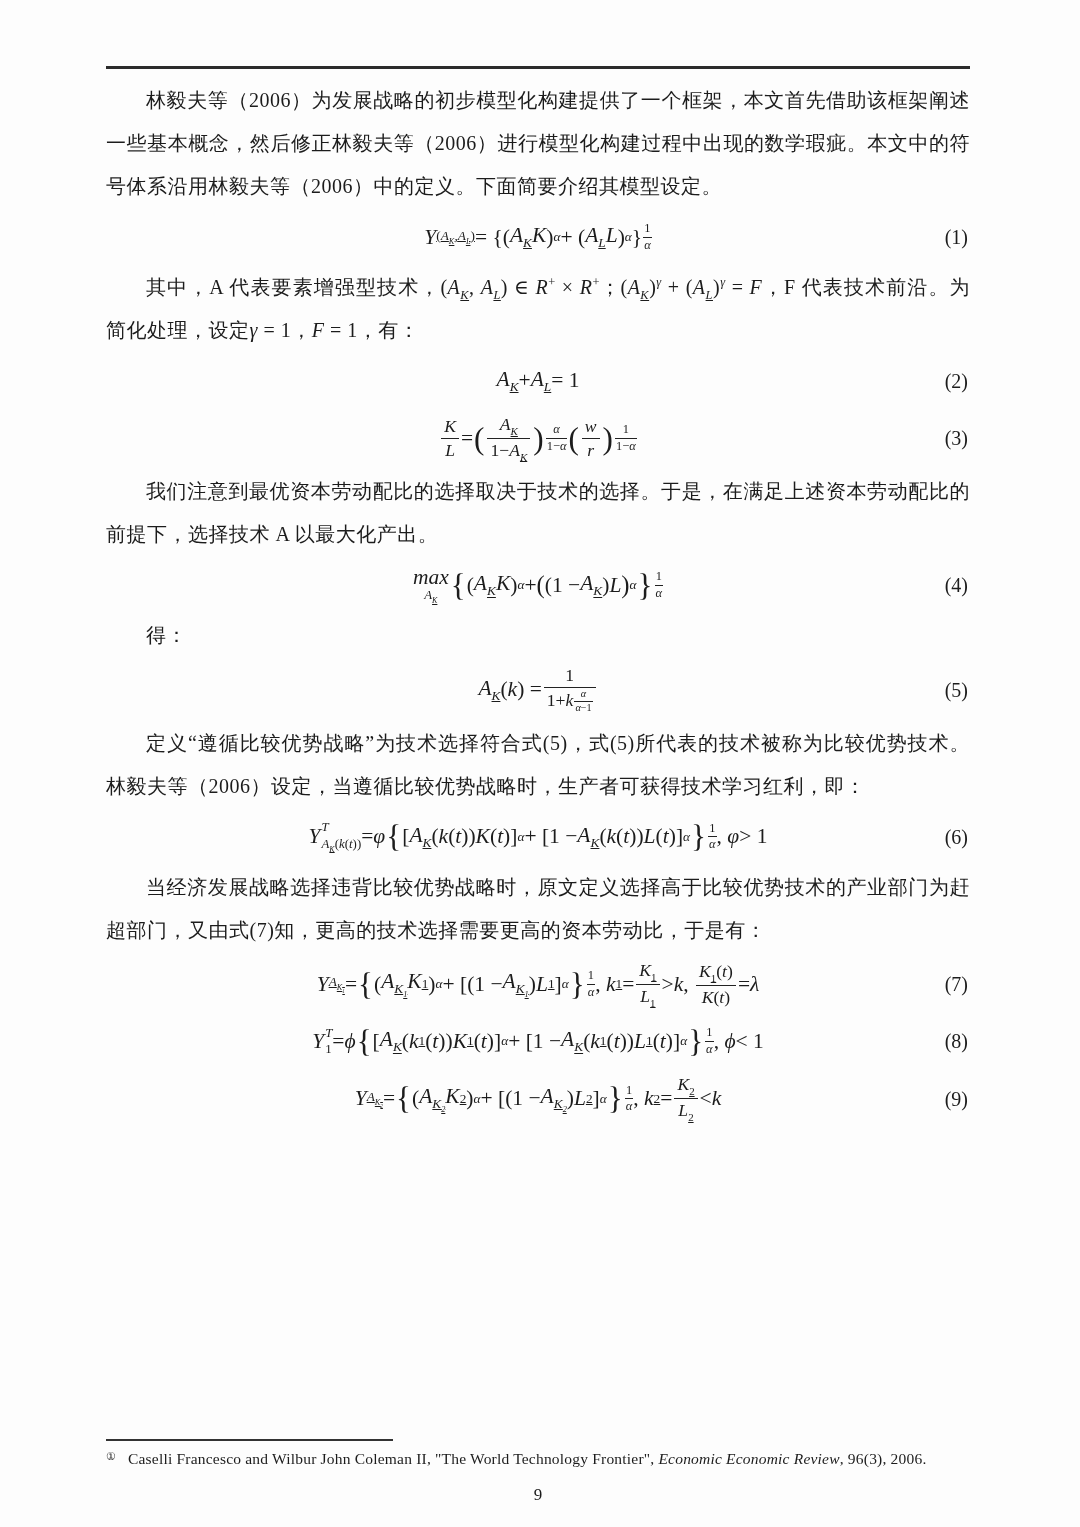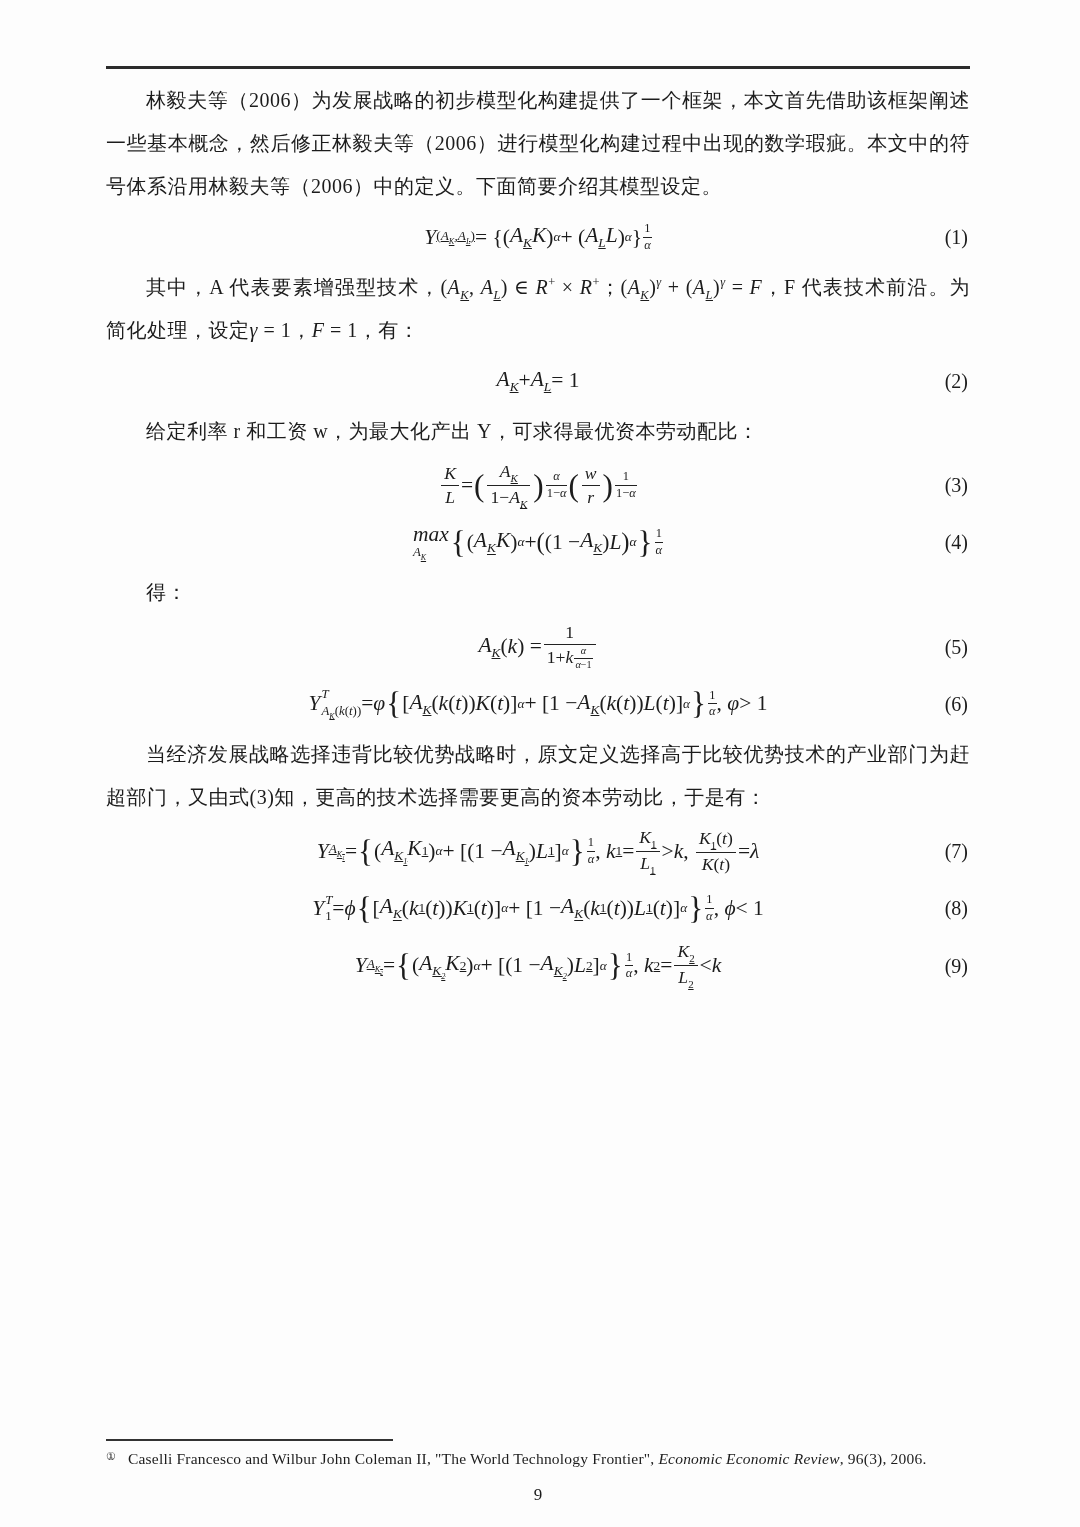--- a/index.html
+++ b/index.html
@@ -39,21 +39,21 @@
   .fb{display:block;padding:0 3px;}
   
   .ef{display:inline-flex;flex-direction:column;text-align:center;font-size:0.58em;line-height:1.25;vertical-align:0.85em;margin-left:1px;}
   .et{display:block;border-bottom:1px solid #222;padding:0 1px;}
   .eb{display:block;padding:0 1px;}
   
   .ss{display:inline-flex;flex-direction:column;align-items:flex-start;font-size:0.6em;line-height:1.3;vertical-align:-1.05em;margin-left:1px;}
   .st{display:block;}
   .sb{display:block;text-align:right;}
   
-  .mx{display:inline-flex;flex-direction:column;align-items:flex-start;vertical-align:middle;line-height:1.05;margin-right:1px;}
+  .mx{display:inline-flex;flex-direction:column;align-items:center;vertical-align:middle;line-height:1.05;margin-right:1px;}
   .mxb{font-size:0.6em;margin-top:1px;}
   .bg{font-size:1.45em;font-weight:400;line-height:1;vertical-align:middle;margin:0 1px;}
   .bg2{font-size:1.15em;line-height:1;vertical-align:middle;}
   sup{font-size:0.62em;}
   sub{font-size:0.62em;text-decoration:underline;}
   .footer{margin-top:auto;}
   .fn-rule{border:none;border-top:2.5px solid #333;width:287px;margin:0 0 6px 0;}
   .footnote{display:flex;font-size:15.5px;line-height:1.55;letter-spacing:0.2px;}
   .fn-marker{flex:0 0 22px;font-size:11px;vertical-align:super;padding-top:1px;}
   .fn-text{flex:1;max-width:840px;}
@@ -76,21 +76,20 @@
     <span class="eq-no">(1)</span>
   </div>
 
   <p class="para">其中，A 代表要素增强型技术，(<i>A<sub>K</sub></i>, <i>A<sub>L</sub></i>) ∈ <i>R</i><sup>+</sup> × <i>R</i><sup>+</sup>；(<i>A<sub>K</sub></i>)<sup><i>γ</i></sup> + (<i>A<sub>L</sub></i>)<sup><i>γ</i></sup> = <i>F</i>，F 代表技术前沿。为简化处理，设定<i>γ</i> = 1，<i>F</i> = 1，有：</p>
 
   <div class="eq">
     <span class="eq-body"><i>A<sub>K</sub></i> + <i>A<sub>L</sub></i> = 1</span>
     <span class="eq-no">(2)</span>
   </div>
 
-  <p class="para">给定利率 r 和工资 w，为最大化产出 Y，可求得最优资本劳动配比：</p>
 
   <div class="eq">
     <span class="eq-body"><span class="fr">
           <span class="ft"><i>K</i></span>
           <span class="fb"><i>L</i></span>
         </span> = <span class="bg">(</span><span class="fr">
           <span class="ft"><i>A<sub>K</sub></i></span>
           <span class="fb">1−<i>A<sub>K</sub></i></span>
         </span><span class="bg">)</span><span class="ef">
           <span class="et"><i>α</i></span>
@@ -98,20 +97,21 @@
         </span><span class="bg">(</span><span class="fr">
           <span class="ft"><i>w</i></span>
           <span class="fb"><i>r</i></span>
         </span><span class="bg">)</span><span class="ef">
           <span class="et">1</span>
           <span class="eb">1−<i>α</i></span>
         </span></span>
     <span class="eq-no">(3)</span>
   </div>
 
+  <p class="para">我们注意到最优资本劳动配比的选择取决于技术的选择。于是，在满足上述资本劳动配比的前提下，选择技术 A 以最大化产出。</p>
 
   <div class="eq">
     <span class="eq-body"><span class="mx">
           <span class="mxt"><i>max</i></span>
           <span class="mxb"><i>A<sub>K</sub></i></span>
         </span><span class="bg">{</span>(<i>A<sub>K</sub>K</i>)<sup><i>α</i></sup> + <span class="bg2">(</span>(1 − <i>A<sub>K</sub></i>)<i>L</i><span class="bg2">)</span><sup><i>α</i></sup><span class="bg">}</span><span class="ef">
           <span class="et">1</span>
           <span class="eb"><i>α</i></span>
         </span></span>
     <span class="eq-no">(4)</span>
@@ -123,33 +123,34 @@
     <span class="eq-body"><i>A<sub>K</sub></i>(<i>k</i>) = <span class="fr">
           <span class="ft">1</span>
           <span class="fb">1+<i>k</i><span class="ef">
               <span class="et"><i>α</i></span>
               <span class="eb"><i>α</i>−1</span>
             </span></span>
         </span></span>
     <span class="eq-no">(5)</span>
   </div>
 
+  <p class="para">定义“遵循比较优势战略”为技术选择符合式(5)，式(5)所代表的技术被称为比较优势技术。林毅夫等（2006）设定，当遵循比较优势战略时，生产者可获得技术学习红利，即：</p>
 
   <div class="eq">
     <span class="eq-body"><i>Y</i><span class="ss">
           <span class="st"><i>T</i></span>
           <span class="sb"><i>A<sub>K</sub></i>(<i>k</i>(<i>t</i>))</span>
         </span> = <i>φ</i><span class="bg">{</span>[<i>A<sub>K</sub></i>(<i>k</i>(<i>t</i>))<i>K</i>(<i>t</i>)]<sup><i>α</i></sup> + [1 − <i>A<sub>K</sub></i>(<i>k</i>(<i>t</i>))<i>L</i>(<i>t</i>)]<sup><i>α</i></sup><span class="bg">}</span><span class="ef">
           <span class="et">1</span>
           <span class="eb"><i>α</i></span>
         </span>,&nbsp; <i>φ</i> &gt; 1</span>
     <span class="eq-no">(6)</span>
   </div>
 
-  <p class="para">当经济发展战略选择违背比较优势战略时，原文定义选择高于比较优势技术的产业部门为赶超部门，又由式(3)知，更高的技术选择需要更高的资本劳动比，于是有：</p>
+  <p class="para">当经济发展战略选择违背比较优势战略时，原文定义选择高于比较优势技术的产业部门为赶超部门，又由式(7)知，更高的技术选择需要更高的资本劳动比，于是有：</p>
 
   <div class="eq">
     <span class="eq-body"><i>Y</i><sub><i>A<sub>K<sub>1</sub></sub></i></sub> = <span class="bg">{</span>(<i>A<sub>K<sub>1</sub></sub>K</i><sub>1</sub>)<sup><i>α</i></sup> + [(1 − <i>A<sub>K<sub>1</sub></sub></i>)<i>L</i><sub>1</sub>]<sup><i>α</i></sup><span class="bg">}</span><span class="ef">
           <span class="et">1</span>
           <span class="eb"><i>α</i></span>
         </span>,&nbsp; <i>k</i><sub>1</sub> = <span class="fr">
           <span class="ft"><i>K</i><sub>1</sub></span>
           <span class="fb"><i>L</i><sub>1</sub></span>
         </span> &gt; <i>k</i>,&nbsp; <span class="fr">
           <span class="ft"><i>K</i><sub>1</sub>(<i>t</i>)</span>

